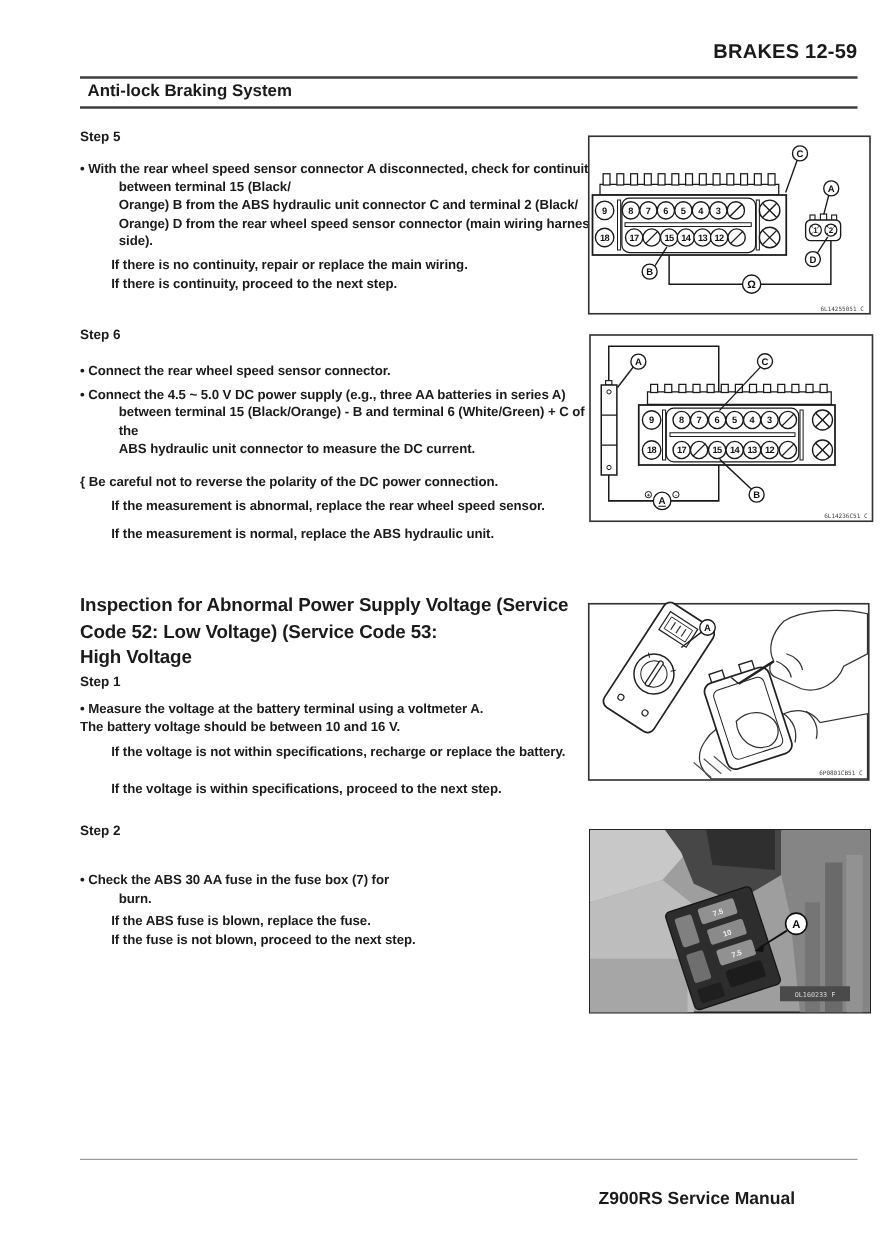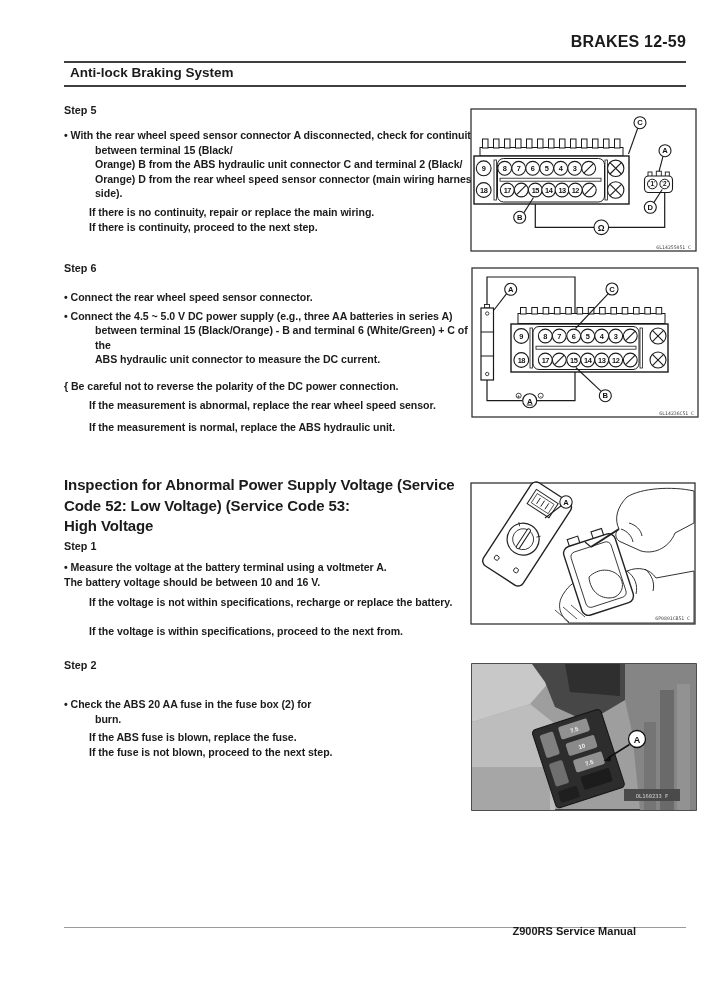--- a/index.html
+++ b/index.html
@@ -17,21 +17,21 @@
   .step-label{font-size:10.8px;font-weight:700;}
   .ln{font-size:10.6px;font-weight:700;line-height:14.6px;letter-spacing:-.05px;}
   .i{padding-left:31px;}
   .j{padding-left:25px;}
   .g4{margin-top:4px;}.g6{margin-top:6px;}.g12{margin-top:12px;}.g14{margin-top:14px;}.g16{margin-top:8px;}
   .mb8{margin-bottom:8px;}.mb12{margin-bottom:12px;}.mb14{margin-bottom:26px;}.mb16{margin-bottom:16px;}
   .h2{top:475px;left:64px;width:420px;font-size:15px;font-weight:700;line-height:20.5px;letter-spacing:-.1px;}
   .fig{border:0;}
   .fig svg{display:block;}
   .footer-rule{top:927px;left:64px;width:622px;height:1px;background:#9a9a9a;}
-  .footer-text{top:925px;right:78px;font-size:11px;font-weight:700;}
+  .footer-text{top:950px;right:78px;font-size:14px;font-weight:700;}
   text{font-family:"Liberation Sans", sans-serif;}
   .figcode{font-family:"DejaVu Sans Mono", monospace;}
 </style>
 </head>
 <body>
 
 <div class="abs hdr-right">BRAKES 12-59</div>
 <div class="abs rule rule1"></div>
 <div class="abs sec-title">Anti-lock Braking System</div>
 <div class="abs rule rule2"></div>
@@ -62,26 +62,26 @@
   <div>Inspection for Abnormal Power Supply Voltage (Service</div>
   <div>Code 52: Low Voltage) (Service Code 53:</div>
   <div>High Voltage</div>
 </div>
 
 <div class="abs col" style="top:540px">
   <div class="step-label mb8">Step 1</div>
   <div class="ln">• Measure the voltage at the battery terminal using a voltmeter A.</div>
   <div class="ln">The battery voltage should be between 10 and 16 V.</div>
   <div class="ln j g6">If the voltage is not within specifications, recharge or replace the battery.</div>
-  <div class="ln j g14">If the voltage is within specifications, proceed to the next from.</div>
+  <div class="ln j g14">If the voltage is within specifications, proceed to the next step.</div>
 </div>
 
 <div class="abs col" style="top:659px">
   <div class="step-label mb14">Step 2</div>
-  <div class="ln">• Check the ABS 20 AA fuse in the fuse box (2) for</div>
+  <div class="ln">• Check the ABS 30 AA fuse in the fuse box (7) for</div>
   <div class="ln i">burn.</div>
   <div class="ln j g4">If the ABS fuse is blown, replace the fuse.</div>
   <div class="ln j">If the fuse is not blown, proceed to the next step.</div>
 </div>
 
 <div class="abs fig" style="left:469px;top:107px;width:228px;height:146px">
 <svg width="228" height="146" viewBox="0 0 228 146">
   <rect x="2" y="2" width="225" height="142" fill="#fff" stroke="#333" stroke-width="1.3"></rect>
 
   <g stroke="#1a1a1a" stroke-width="1.2" fill="none">

